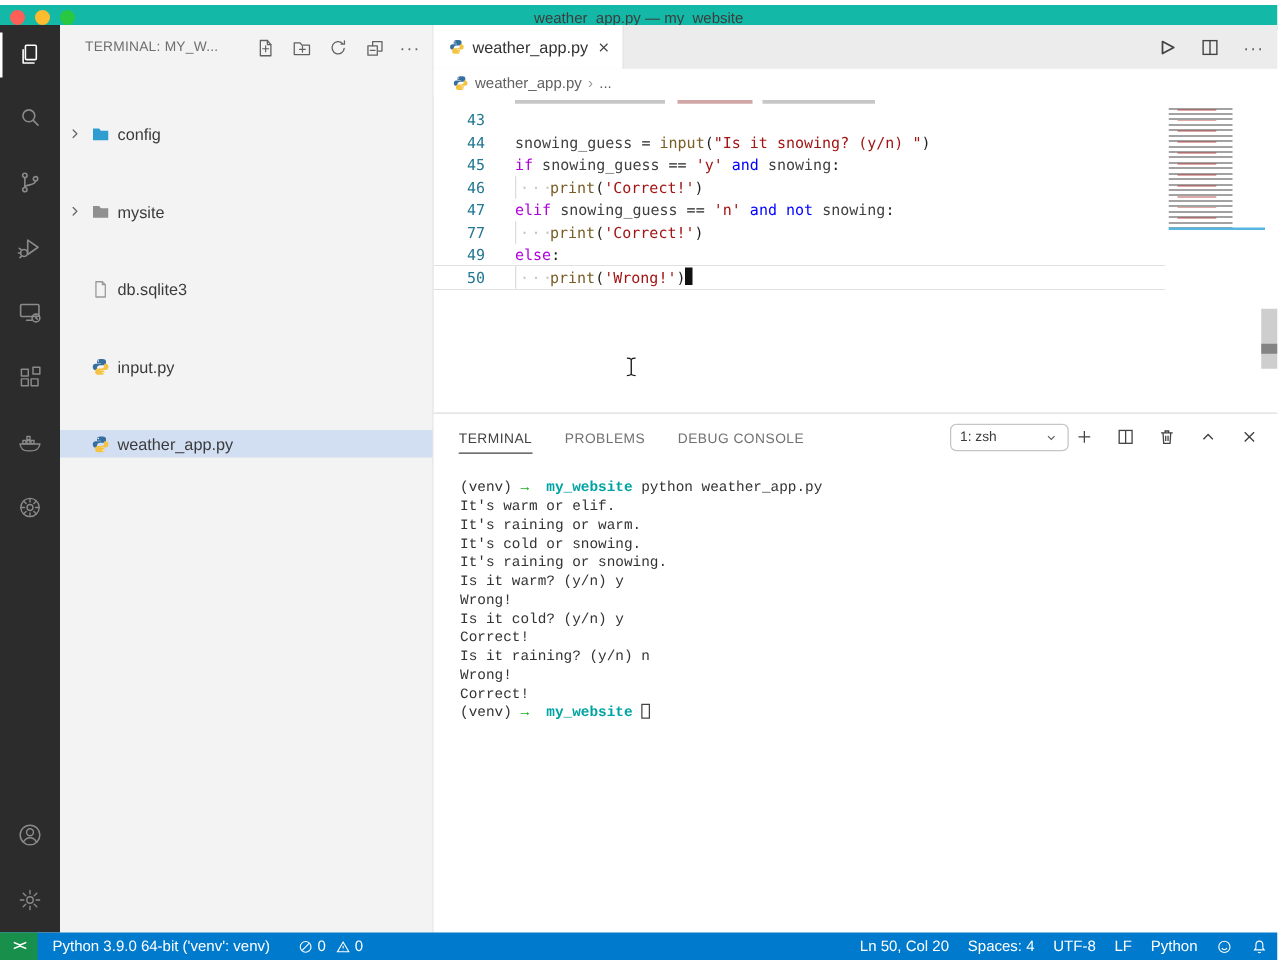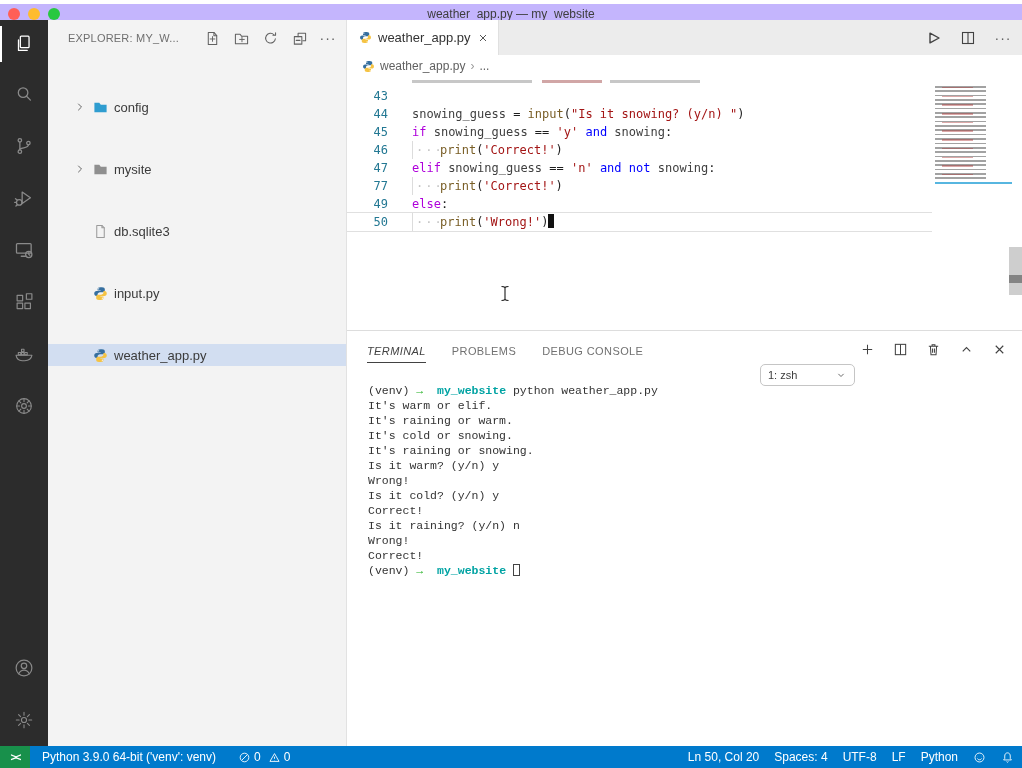--- a/index.html
+++ b/index.html
@@ -1,20 +1,20 @@
 <!DOCTYPE html>
 <html><head>
 <meta charset="utf-8">
 <style>
   * { margin:0; padding:0; box-sizing:border-box; }
   html,body { width:1022px; height:768px; }
   body { position:relative; overflow:hidden; background:#fff; font-family:"Liberation Sans",sans-serif; -webkit-font-smoothing:antialiased; }
 
   
-  .titlebar { position:absolute; top:4px; left:0; right:0; height:20px; background:#c4b5fd; border-bottom:1px solid #cfcdcd; }
+  .titlebar { position:absolute; top:4px; left:0; right:0; height:20px; background:#14b8a6; border-bottom:1px solid #cfcdcd; }
   .traffic { position:absolute; top:4px; left:8px; display:flex; gap:8px; }
   .tl { width:12px; height:12px; border-radius:50%; }
   .tl.red{ background:#ff5f57; } .tl.yel{ background:#febc2e; } .tl.grn{ background:#28c840; }
   .win-title { position:absolute; left:0; right:0; top:0; height:20px; line-height:20px; text-align:center; font-size:12px; color:#3d3d3d; }
 
   
   .activitybar { position:absolute; top:20px; bottom:22px; left:0; width:48px; background:#2c2c2c; }
   .ab-top { position:absolute; top:0; left:0; right:0; }
   .ab-bottom { position:absolute; bottom:0; left:0; right:0; }
   .ab-item { width:48px; height:52px; display:flex; align-items:center; justify-content:center; color:#8a8a8a; position:relative; cursor:pointer; }
@@ -25,21 +25,21 @@
 
   
   .sidebar { position:absolute; top:20px; bottom:22px; left:48px; width:299px; background:#f3f3f3; border-right:1px solid #e2e2e2; }
   .sb-header { height:36px; display:flex; align-items:center; padding:0 10px 0 20px; }
   .sb-title { font-size:11px; color:#6f6f6f; letter-spacing:.2px; flex:0 0 auto; }
   .sb-actions { margin-left:auto; display:flex; gap:13px; align-items:center; color:#616161; }
   .sb-actions .act { width:16px; height:16px; cursor:pointer; display:flex; align-items:center; justify-content:center; }
   .sb-actions svg { width:15px; height:15px; }
   .more-dots { font-size:14px; letter-spacing:1px; color:#616161; line-height:10px; }
   .tree { margin-top:2px; }
-  .tree-row { height:22px; display:flex; align-items:center; padding-left:24px; font-size:13px; color:#3b3b3b; cursor:pointer;margin-top:40px; }
+  .tree-row { height:22px; display:flex; align-items:center; padding-left:4px; font-size:13px; color:#3b3b3b; cursor:pointer;margin-top:40px; }
   .tree-row.selected { background:#d2def1; }
   .tr-chev { width:16px; height:16px; color:#646464; display:flex; align-items:center; justify-content:center; flex:0 0 16px; }
   .tr-chev svg { width:12px; height:12px; }
   .tr-icon { width:16px; height:16px; margin:0 6px 0 4px; flex:0 0 16px; display:flex; align-items:center; justify-content:center; }
   .tr-icon svg { width:15px; height:15px; }
   .folder-accent { color:#2f9dd0; } .folder-gray { color:#8f8f8f; }
 
   
   .editorgroup { position:absolute; top:20px; bottom:22px; left:347px; right:0; background:#fff; }
   .tabbar { height:35px; background:#ececec; display:flex; align-items:stretch; position:relative; }
@@ -75,22 +75,22 @@
   .mm2 { position:absolute; top:1px; left:10%; width:42%; height:100%;
          background:repeating-linear-gradient(180deg, rgba(168,38,38,.4) 0 1.4px, transparent 1.4px 8.7px); }
   .mm-cursorline { position:absolute; left:0; right:-4px; top:96px; height:2px; background:#57b6e0; }
   .vscroll { position:absolute; right:0; top:227px; width:13px; height:48px; background:#c6c6c6; opacity:.85; }
   .vscroll .notch { position:absolute; top:28px; left:0; right:0; height:8px; background:#6f6f6f; }
 
   
   .panel { position:absolute; top:310px; left:0; right:0; bottom:0; background:#fff; border-top:1px solid #ddd; }
   .panel-header { height:37px; display:flex; align-items:center; padding-left:20px; position:relative; }
   .p-tab { font-size:11px; letter-spacing:.4px; color:#717171; margin-right:26px; padding:6px 0 5px; cursor:pointer; }
-  .p-tab.active { color:#424242; border-bottom:1px solid #424242;font-style:italic; }
-  .shell-select { position:absolute; left:413px; top:8px; width:95px; height:22px; border:1px solid #c5c5c5; border-radius:5px; background:#fff; display:flex; align-items:center; padding:0 7px; font-size:11px; color:#3c3c3c; cursor:pointer;margin-top:25px; }
+  .p-tab.active { color:#424242; border-bottom:1px solid #424242; }
+  .shell-select { position:absolute; left:413px; top:8px; width:95px; height:22px; border:1px solid #c5c5c5; border-radius:5px; background:#fff; display:flex; align-items:center; padding:0 7px; font-size:11px; color:#3c3c3c; cursor:pointer; }
   .shell-select .chev { margin-left:auto; color:#5a5a5a; display:flex; }
   .shell-select svg { width:12px; height:12px; }
   .panel-actions { position:absolute; right:15px; top:0; height:37px; display:flex; align-items:center; gap:17px; color:#424242; }
   .panel-actions .act { width:16px; height:16px; display:flex; align-items:center; justify-content:center; cursor:pointer; }
   .panel-actions svg { width:15px; height:15px; }
 
   .terminal { position:absolute; top:52px; left:21px; right:10px; font-family:Liberation Mono, monospace; font-size:11.5px; line-height:15px; color:#333; }
   .t-line { white-space:pre; }
   .t-arrow { color:#1faf1f; font-weight:bold; }
   .t-dir { color:#00a3a3; font-weight:bold; }
@@ -195,21 +195,21 @@
         <svg viewBox="0 0 24 24" fill="none" stroke="currentColor" stroke-width="1.2" stroke-linecap="round" stroke-linejoin="round">
           <circle cx="12" cy="12" r="2.8"></circle>
           <path d="M12 3.6v3.1M12 17.3v3.1M3.6 12h3.1M17.3 12h3.1M6.1 6.1l2.2 2.2M15.7 15.7l2.2 2.2M17.9 6.1l-2.2 2.2M8.3 15.7l-2.2 2.2"></path>
         </svg>
       </div>
     </div>
 </div>
 
 <div class="sidebar">
   <div class="sb-header">
-    <span class="sb-title">EXPLORER: MY_W...</span>
+    <span class="sb-title">TERMINAL: MY_W...</span>
     <span class="sb-actions" id="sb-actions">
         <span class="act">
           <svg viewBox="0 0 16 16" fill="none" stroke="currentColor" stroke-width="1.1" stroke-linecap="round" stroke-linejoin="round">
             <path d="M9.5 1.5h-6v13h9V5z"></path>
             <path d="M9.5 1.5V5h3"></path>
             <path d="M5.5 8.5h5M8 6v5" stroke-width="1"></path>
           </svg>
         </span>
         <span class="act">
           <svg viewBox="0 0 16 16" fill="none" stroke="currentColor" stroke-width="1.1" stroke-linecap="round" stroke-linejoin="round">

